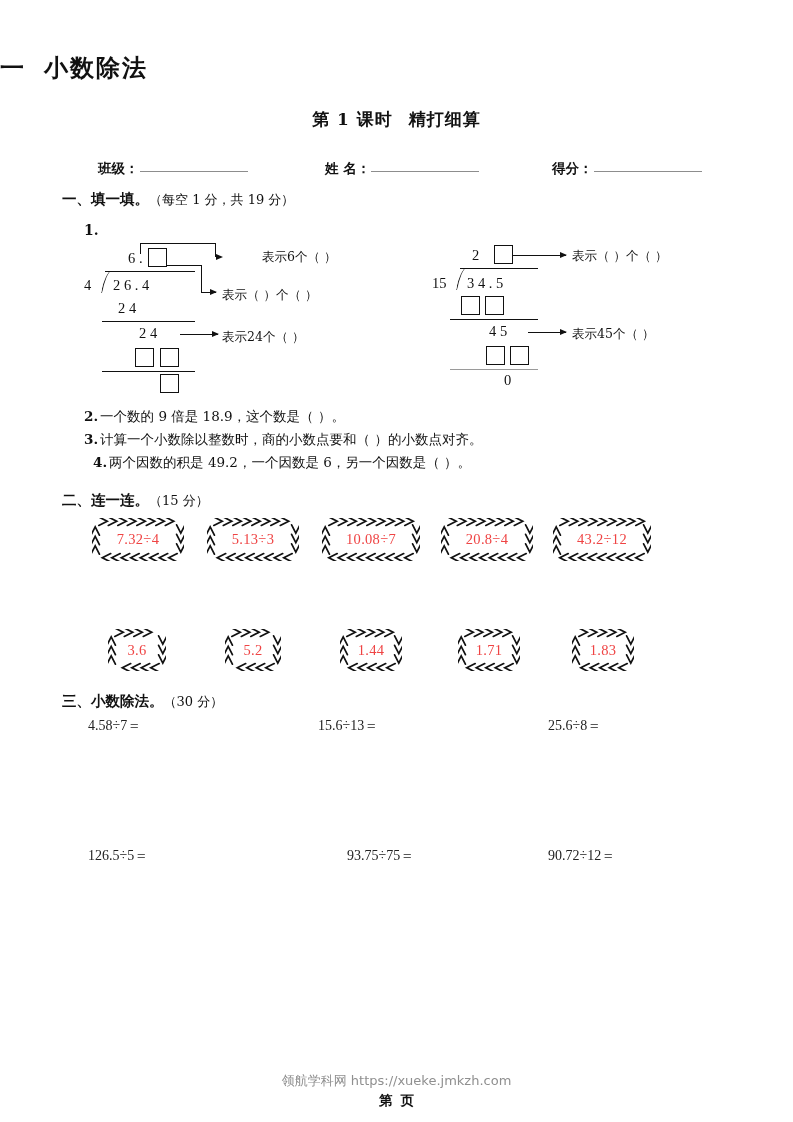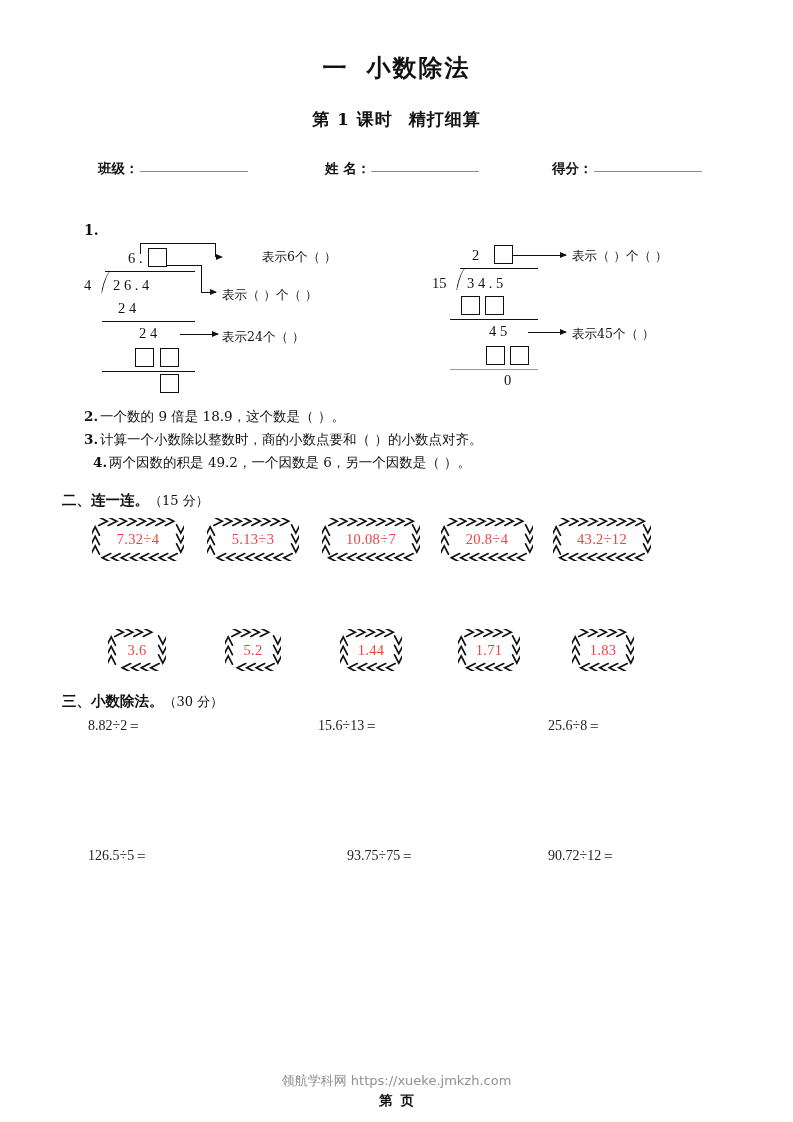--- a/index.html
+++ b/index.html
@@ -20,21 +20,20 @@
     left: 0; top: 0;
     width: 793px;
     height: 1122px;
   }
 
   
   .doc-title {
     position: absolute;
     left: 0; top: 52px;
     width: 793px;
-    text-align: center;
     font-size: 24px;
     font-weight: bold;
     letter-spacing: 2px;
     font-family: "DejaVu Serif", "Liberation Serif", serif;
   }
   .doc-title .num { margin-right: 18px; }
 
   .lesson-title {
     position: absolute;
     left: 0; top: 108px;
@@ -236,20 +235,23 @@
       <span>班级：</span><span class="rule"></span>
     </div>
     <div class="infoitem info-name">
       <span>姓 名：</span><span class="rule"></span>
     </div>
     <div class="infoitem info-score">
       <span>得分：</span><span class="rule"></span>
     </div>
   </div>
 
+  <div class="sec-head" style="left:62px; top:190px;">
+    <span>一、填一填。</span><span class="pts">（每空 1 分，共 19 分）</span>
+  </div>
 
   <div class="qnum" style="left:84px; top:222px;">1.</div>
 
   <div class="hline" style="left:140px; top:243px; width:76px;"></div>
   <div class="vline" style="left:140px; top:243px; height:11px;"></div>
   <div class="vline" style="left:215px; top:243px; height:14px;"></div>
   <div class="arrowhead-only" style="left:216px; top:253.5px;"></div>
 
   <div class="dnum" style="left:128px; top:250px;">6 .</div>
   <div class="dbox" style="left:148px; top:248px; width:19px; height:19px;"></div>
@@ -577,21 +579,21 @@
           <path d="M54.6,25.8 L58.8,34.2 L63.0,25.8"></path>
         </g>
       </svg>
     <span class="val">1.83</span>
   </div>
 
   <div class="sec-head" style="left:62px; top:692px;">
     <span>三、小数除法。</span><span class="pts">（30 分）</span>
   </div>
 
-  <div class="vcalc" style="left:88px;  top:717px;">8.82÷2＝</div>
+  <div class="vcalc" style="left:88px;  top:717px;">4.58÷7＝</div>
   <div class="vcalc" style="left:318px; top:717px;">15.6÷13＝</div>
   <div class="vcalc" style="left:548px; top:717px;">25.6÷8＝</div>
 
   <div class="vcalc" style="left:88px;  top:847px;">126.5÷5＝</div>
   <div class="vcalc" style="left:318px; top:847px;margin-left:29px;">93.75÷75＝</div>
   <div class="vcalc" style="left:548px; top:847px;">90.72÷12＝</div>
 
   <div class="watermark">领航学科网 https://xueke.jmkzh.com</div>
   <div class="pagenum">
     <span>第</span><span class="sp"></span><span>页</span>

